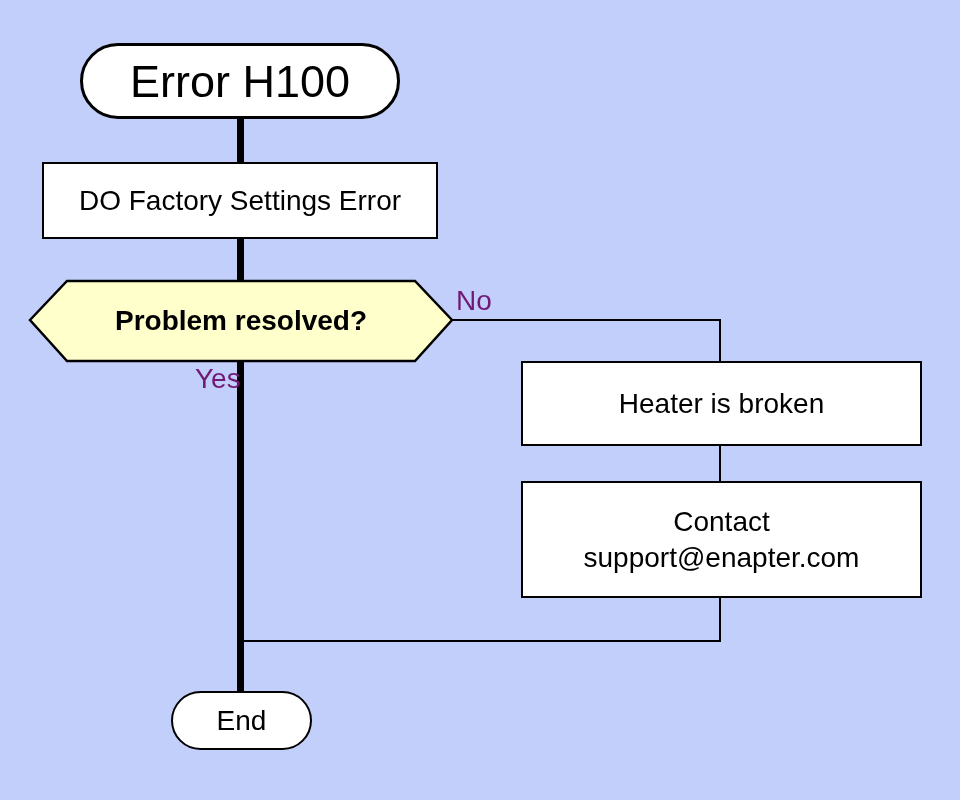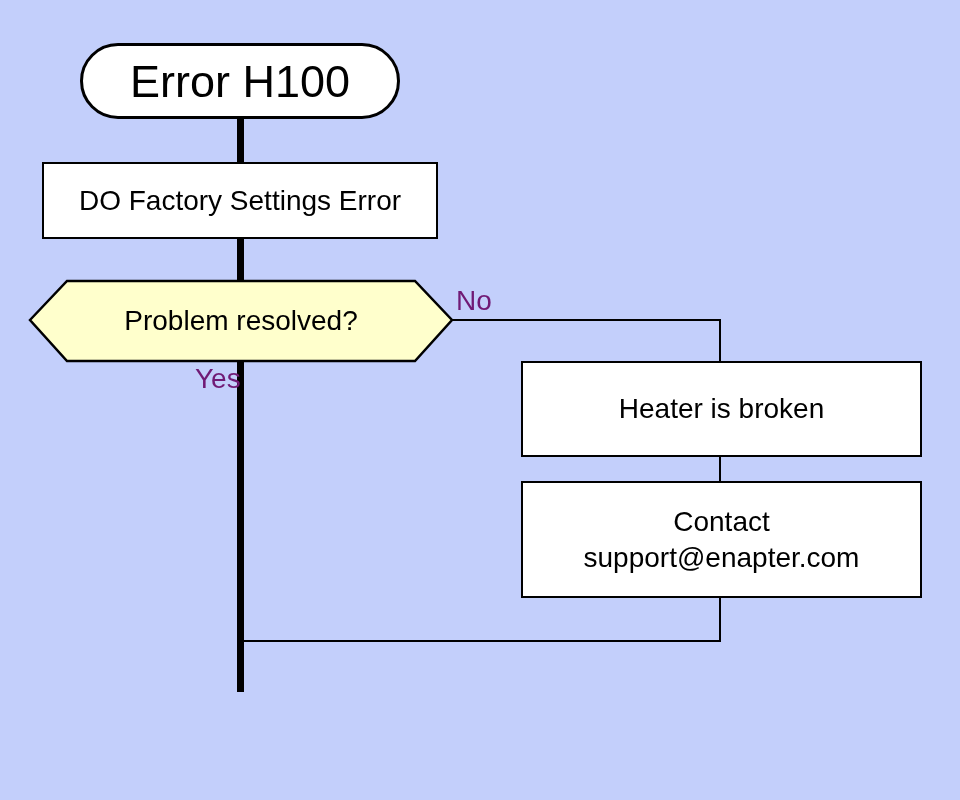--- a/index.html
+++ b/index.html
@@ -40,42 +40,42 @@
   }
   .terminator-start {
     left: 80px; top: 43px; width: 320px; height: 76px;
     border-radius: 38px;
     border-width: 3px;
     font-size: 45px;
     font-weight: normal;
     line-height: 1;
   }
   .process-reset  { left: 42px;  top: 162px; width: 396px; height: 77px; }
-  .process-heater { left: 521px; top: 361px; width: 401px; height: 96px; }
+  .process-heater { left: 521px; top: 361px; width: 401px; height: 85px; }
   .process-contact{ left: 521px; top: 481px; width: 401px; height: 117px; }
   .terminator-end {
     left: 171px; top: 691px; width: 141px; height: 59px;
     border-radius: 30px;
     border-width: 2.5px;
   }
   .decision-svg {
     position: absolute;
     left: 27px; top: 278px;
     width: 428px; height: 86px;
   }
   .decision-svg polygon {
     fill: var(--decision-fill);
     stroke: var(--stroke);
     stroke-width: 2.5;
   }
   .decision-label {
     position: absolute;
     left: 30px; top: 281px; width: 422px; height: 79px;
     display: flex; align-items: center; justify-content: center;
-    font-size: 28px; color: #000;
+    font-size: 28px; color: #000; font-weight: bold;
   }
   .edge-label {
     position: absolute;
     font-size: 28px;
     color: #701a75;
   }
   .edge-label-no  { left: 456px; top: 285px; }
   .edge-label-yes { left: 195px; top: 363px; }
 
   
@@ -113,14 +113,15 @@
 
   <div class="edge-label edge-label-no">No</div>
 
   <div class="edge-label edge-label-yes">Yes</div>
 
   <div class="node process-heater">Heater is broken</div>
 
   <div class="node process-contact">Contact
 support@enapter.com</div>
 
+  <div class="node terminator-end">End</div>
 
 </div>
 
 </body></html>

